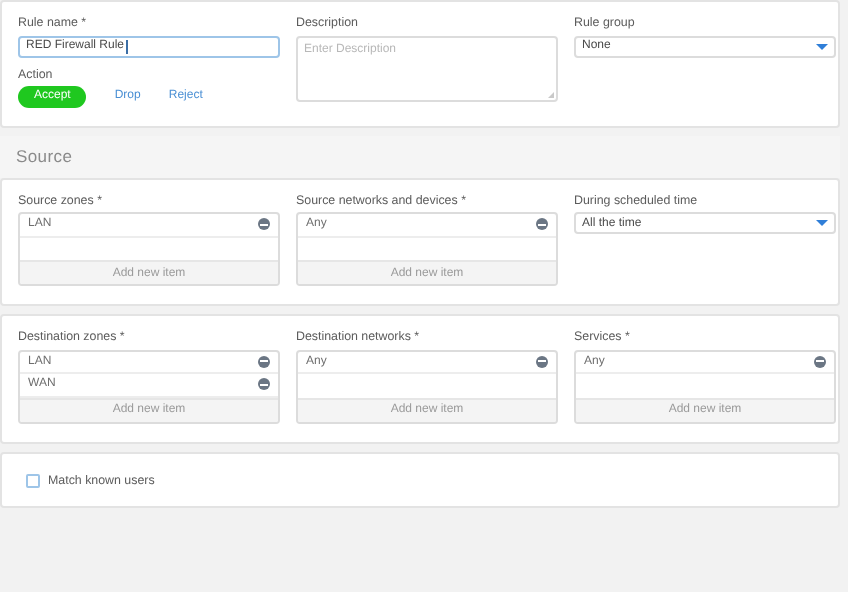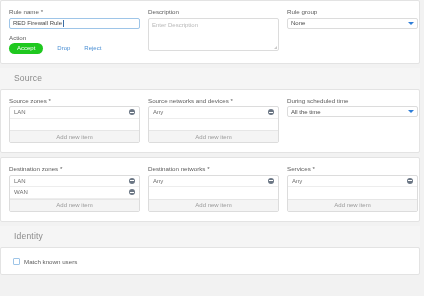--- a/index.html
+++ b/index.html
@@ -17,21 +17,21 @@
     border-radius: 2px;
     margin: 0 0 0 0;
   }
   .card-body { padding: 7px 8px 9px 8px; }
 
   .section-head {
     height: 21px;
     background: #f5f5f5;
     display: flex;
     align-items: center;
-    padding-left: 14px;
+    padding-left: 8px;
     font-size: 8.5px;
     color: #8a8a8a;
     letter-spacing: .2px;
   }
 
   .row { display: flex; gap: 0; }
   .col { padding-right: 8px; }
   .col-a { width: 140px; }
   .col-b { width: 140px; }
   .col-c { width: 140px; }
@@ -308,21 +308,20 @@
             </div>
             <div class="add-new">Add new item</div>
           </div>
         </div>
       </div>
     </div>
   </div>
 
   <div class="gap"></div>
 
-  <div class="section-head">Identity</div>
   <div class="card">
     <div class="card-body">
       <div class="checkrow">
         <span class="checkbox"></span>
         <span class="checklabel">Match known users</span>
       </div>
     </div>
   </div>
 
 </div>

